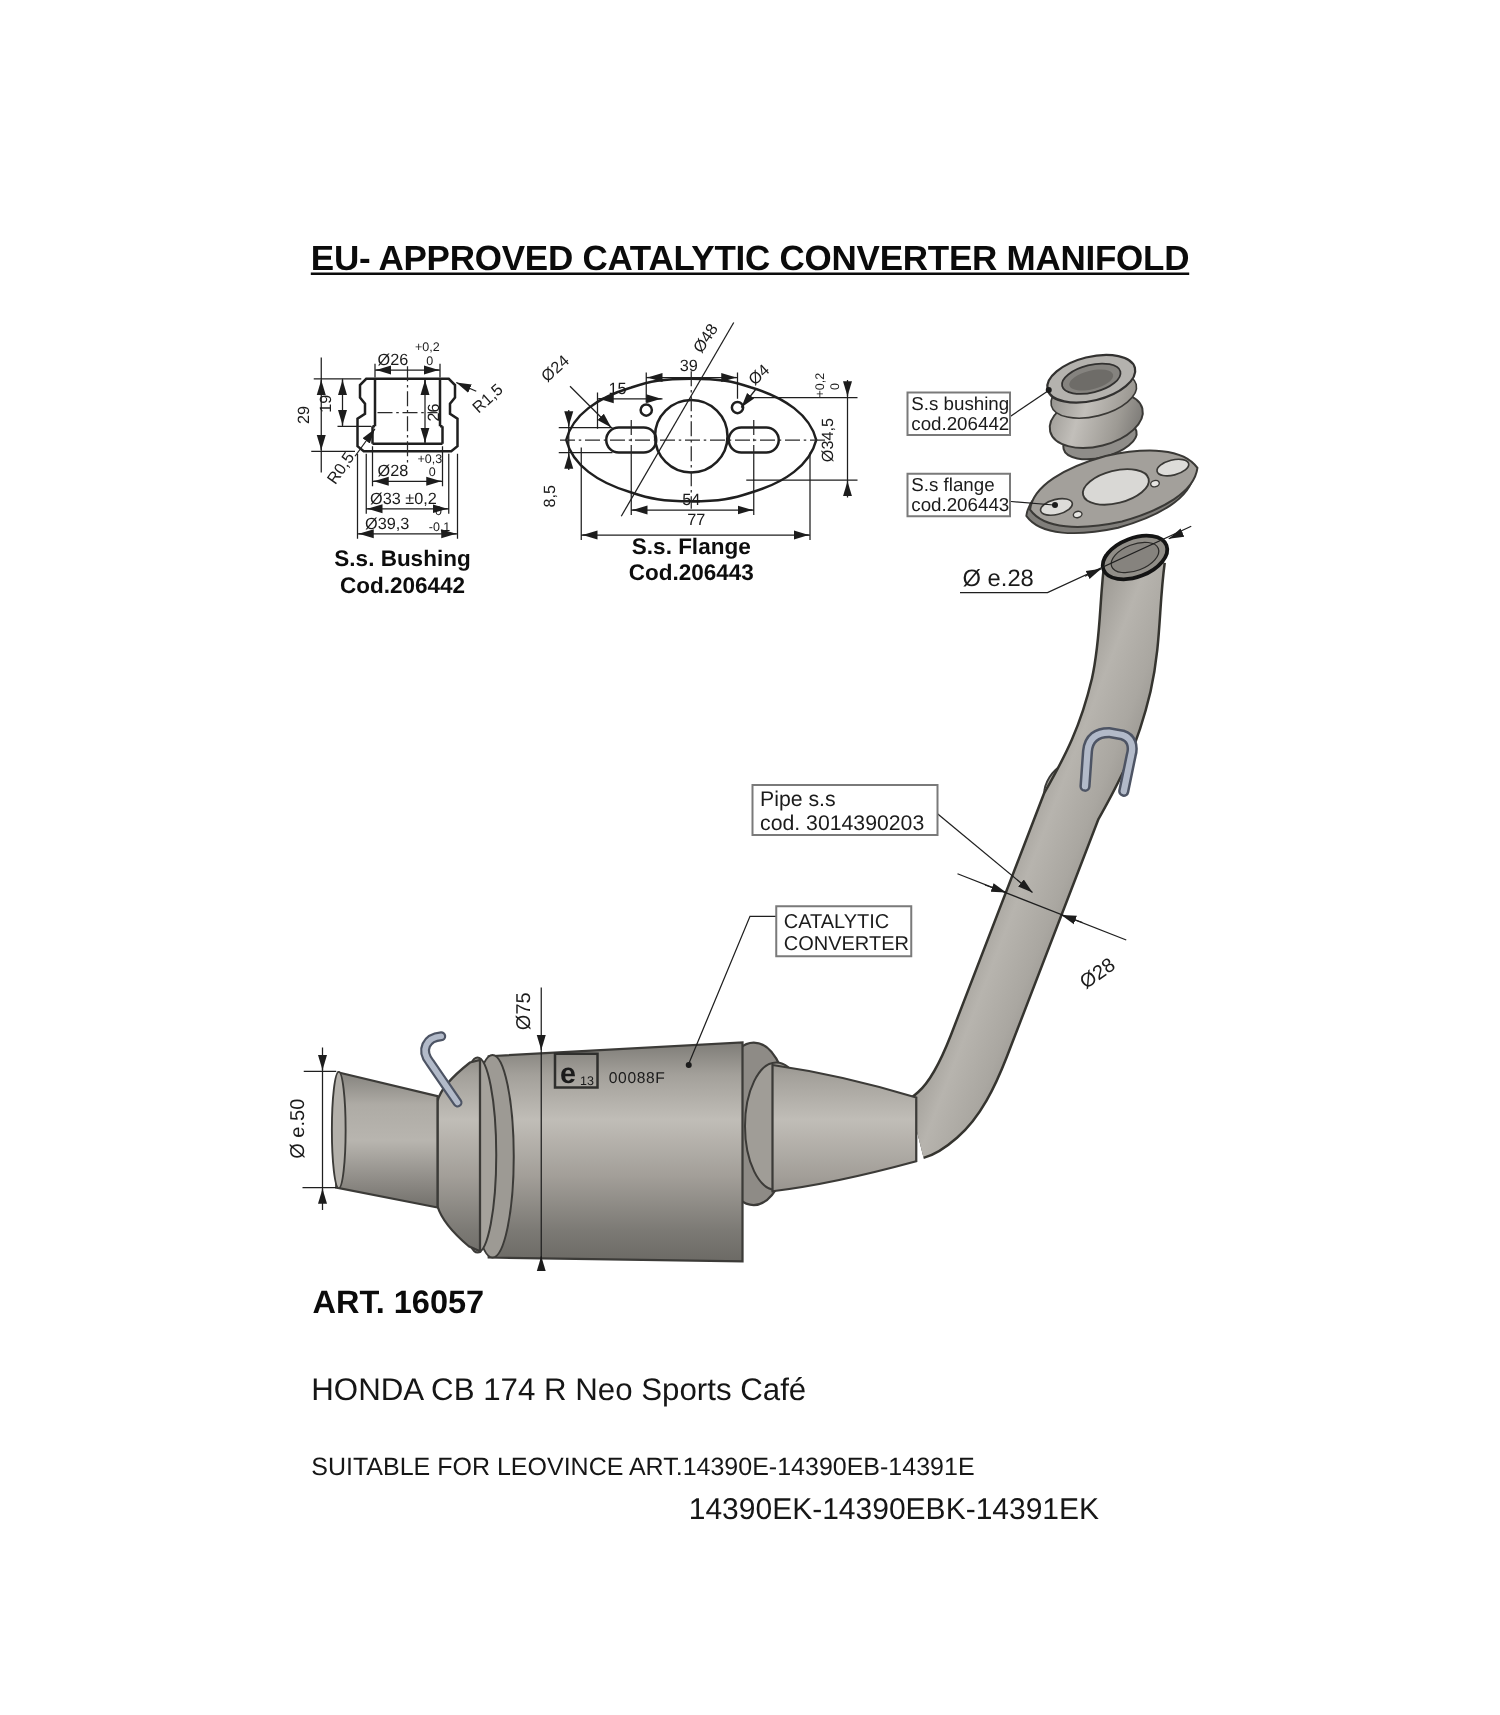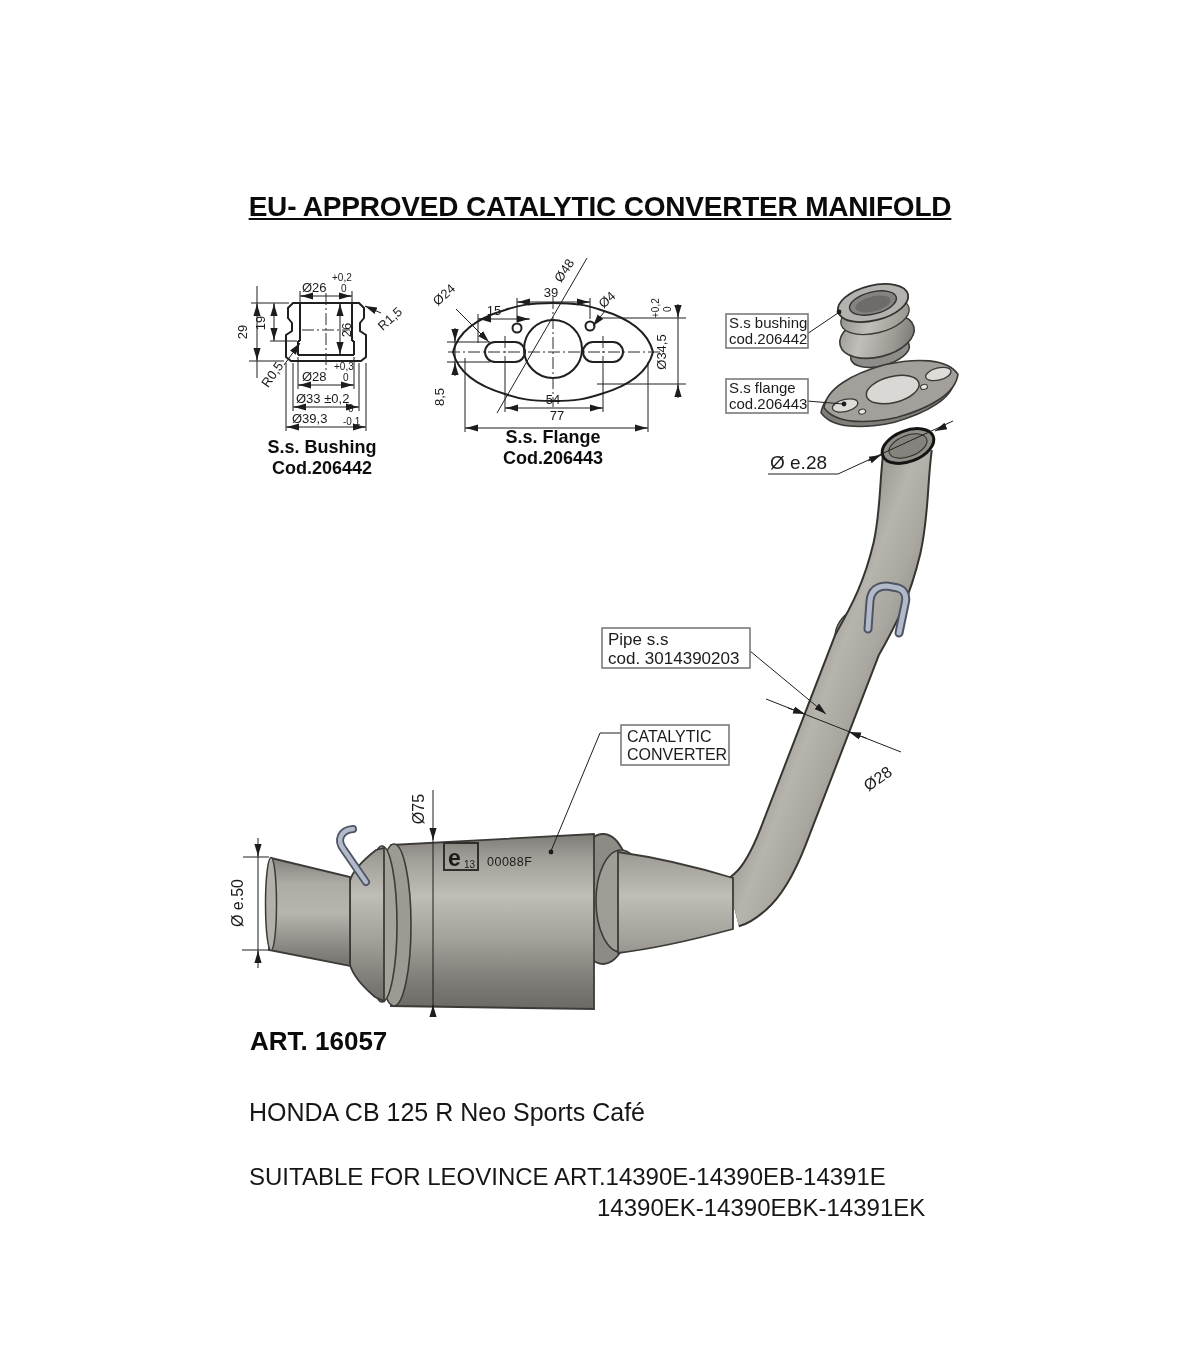--- a/index.html
+++ b/index.html
@@ -3,22 +3,22 @@
 <meta charset="utf-8">
 <style>
   html,body{margin:0;padding:0;background:#ffffff;}
   body{width:1200px;height:1372px;position:relative;overflow:hidden;
        font-family:"Liberation Sans",sans-serif;color:#111;}
   .abs{position:absolute;text-align:center;}
   #title{top:191px;left:0;width:1200px;text-align:center;
          font-size:28px;font-weight:bold;letter-spacing:-0.2px;color:#0b0b0b;text-decoration:underline;}
   #art{top:1026px;left:250px;font-size:26px;font-weight:bold;color:#0b0b0b;}
   #model{top:1098px;left:249px;font-size:25px;color:#161616;}
-  #suit1{top:1163px;left:249px;font-size:24px;color:#161616;}
-  #suit2{top:1194px;left:597px;font-size:24px;color:#161616;}
+  #suit1{top:1163px;left:249px;font-size:20px;color:#161616;}
+  #suit2{top:1194px;left:551px;font-size:24px;color:#161616;}
   svg{position:absolute;top:0;left:0;}
   text{font-family:"Liberation Sans",sans-serif;fill:#1b1b1b;}
   .dim{font-size:13px;}
   .tol{font-size:10px;}
   .cap{font-size:18px;font-weight:bold;fill:#0d0d0d;}
   .boxtxt{font-size:15px;fill:#1b1b1b;}
   .boxtxt2{font-size:17px;fill:#1b1b1b;}
   .thin{stroke:#1f1f1f;stroke-width:1;fill:none;}
   .thick{stroke:#1f1f1f;stroke-width:2;fill:none;}
   .cl{stroke:#2a2a2a;stroke-width:1;fill:none;stroke-dasharray:12 3 2 3;}
@@ -310,15 +310,15 @@
   <g>
     <path class="thin" d="M 622,733 L 600,733 L 551,851"></path>
     <circle cx="551" cy="852" r="2.4" fill="#1c1c1c"></circle>
     <rect class="lbox" x="621" y="725" width="108" height="40"></rect>
     <text font-size="16" x="627" y="742">CATALYTIC</text>
     <text font-size="16" x="627" y="760">CONVERTER</text>
   </g>
 </svg>
 
 <div class="abs" id="art">ART. 16057</div>
-<div class="abs" id="model">HONDA CB 125 R Neo Sports Café</div>
+<div class="abs" id="model">HONDA CB 174 R Neo Sports Café</div>
 <div class="abs" id="suit1">SUITABLE FOR LEOVINCE ART.14390E-14390EB-14391E</div>
 <div class="abs" id="suit2">14390EK-14390EBK-14391EK</div>
 
 </body></html>

